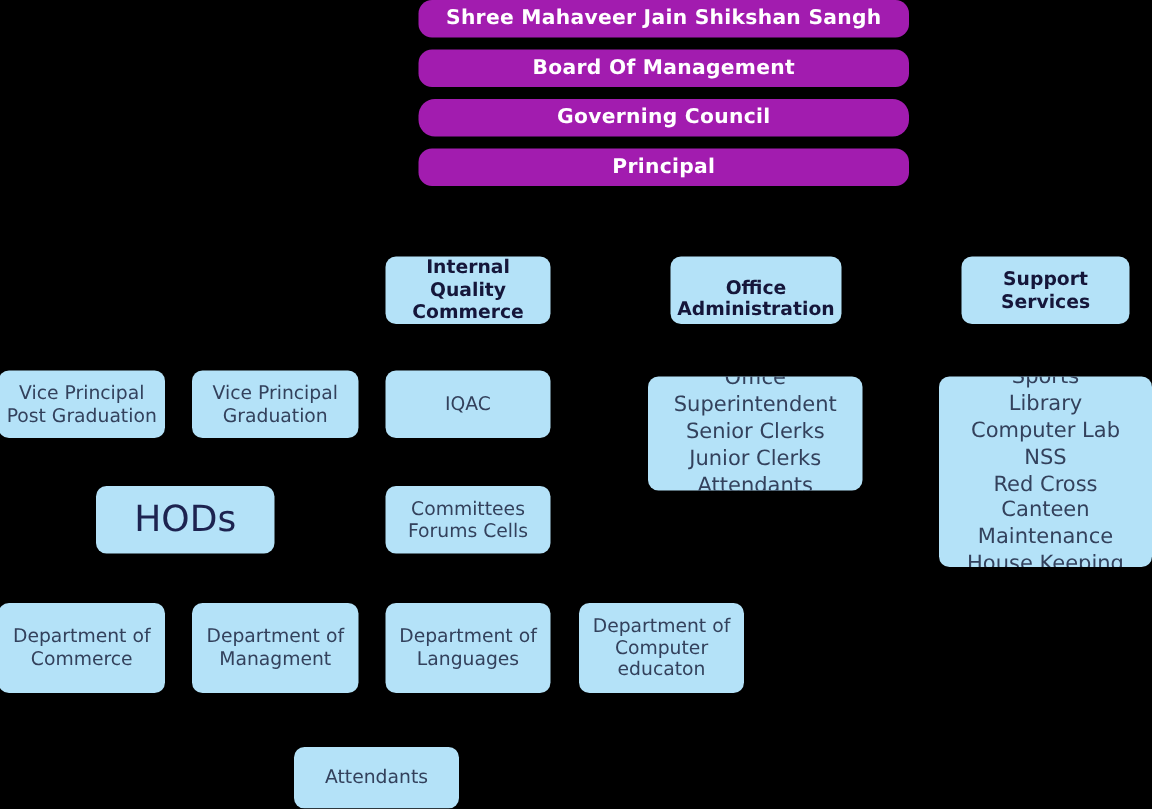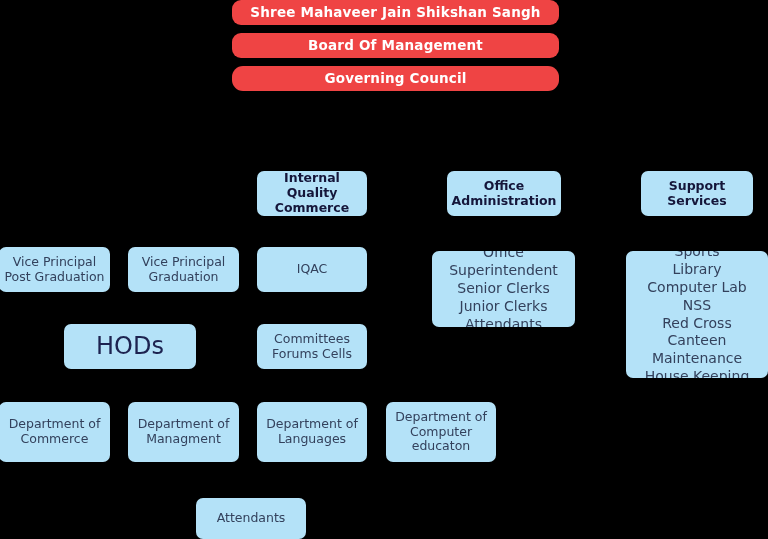--- a/index.html
+++ b/index.html
@@ -31,26 +31,27 @@
     justify-content: center;
     text-align: center;
     border-radius: 7px;
     line-height: 1.18;
     white-space: pre-line;
     overflow: hidden;
     padding: 2px 4px;
   }
   
   .node.header {
-    background: #ef4444;
+    background: #a21caf;
     color: #ffffff;
     font-weight: bold;
     font-size: 13.5px;
     letter-spacing: 0.2px;
     border-radius: 9px;
+    margin-left: 47px;
   }
   
   .node.section {
     background: #b4e2f8;
     color: #15163a;
     font-weight: bold;
     font-size: 12.5px;
   }
   
   .node.item {
@@ -80,28 +81,31 @@
   </div>
 
   <div class="node header" style="left:232px; top:33px; width:327px; height:25px;">
     <span>Board Of Management</span>
   </div>
 
   <div class="node header" style="left:232px; top:66px; width:327px; height:25px;border-radius:11px;">
     <span>Governing Council</span>
   </div>
 
+  <div class="node header" style="left:232px; top:99px; width:327px; height:25px;">
+    <span>Principal</span>
+  </div>
 
 
   <div class="node section" style="left:257px; top:171px; width:110px; height:45px;">
     <span>Internal Quality
 Commerce</span>
   </div>
 
-  <div class="node section" style="left:447px; top:171px; width:114px; height:45px;">
+  <div class="node section" style="left:447px; top:171px; width:114px; height:45px;align-items:flex-end;">
     <span>Office
 Administration</span>
   </div>
 
   <div class="node section" style="left:641px; top:171px; width:112px; height:45px;">
     <span>Support
 Services</span>
   </div>
 
   <div class="node item" style="left:-1px; top:247px; width:111px; height:45px;">
@@ -129,21 +133,21 @@
     <span>Sports
 Library
 Computer Lab
 NSS
 Red Cross
 Canteen
 Maintenance
 House Keeping</span>
   </div>
 
-  <div class="node item big" style="left:64px; top:324px; width:132px; height:45px;">
+  <div class="node item big" style="left:64px; top:324px; width:119px; height:45px;">
     <span>HODs</span>
   </div>
 
   <div class="node item" style="left:257px; top:324px; width:110px; height:45px;">
     <span>Committees
 Forums Cells</span>
   </div>
 
   <div class="node item" style="left:-1px; top:402px; width:111px; height:60px;">
     <span>Department of

